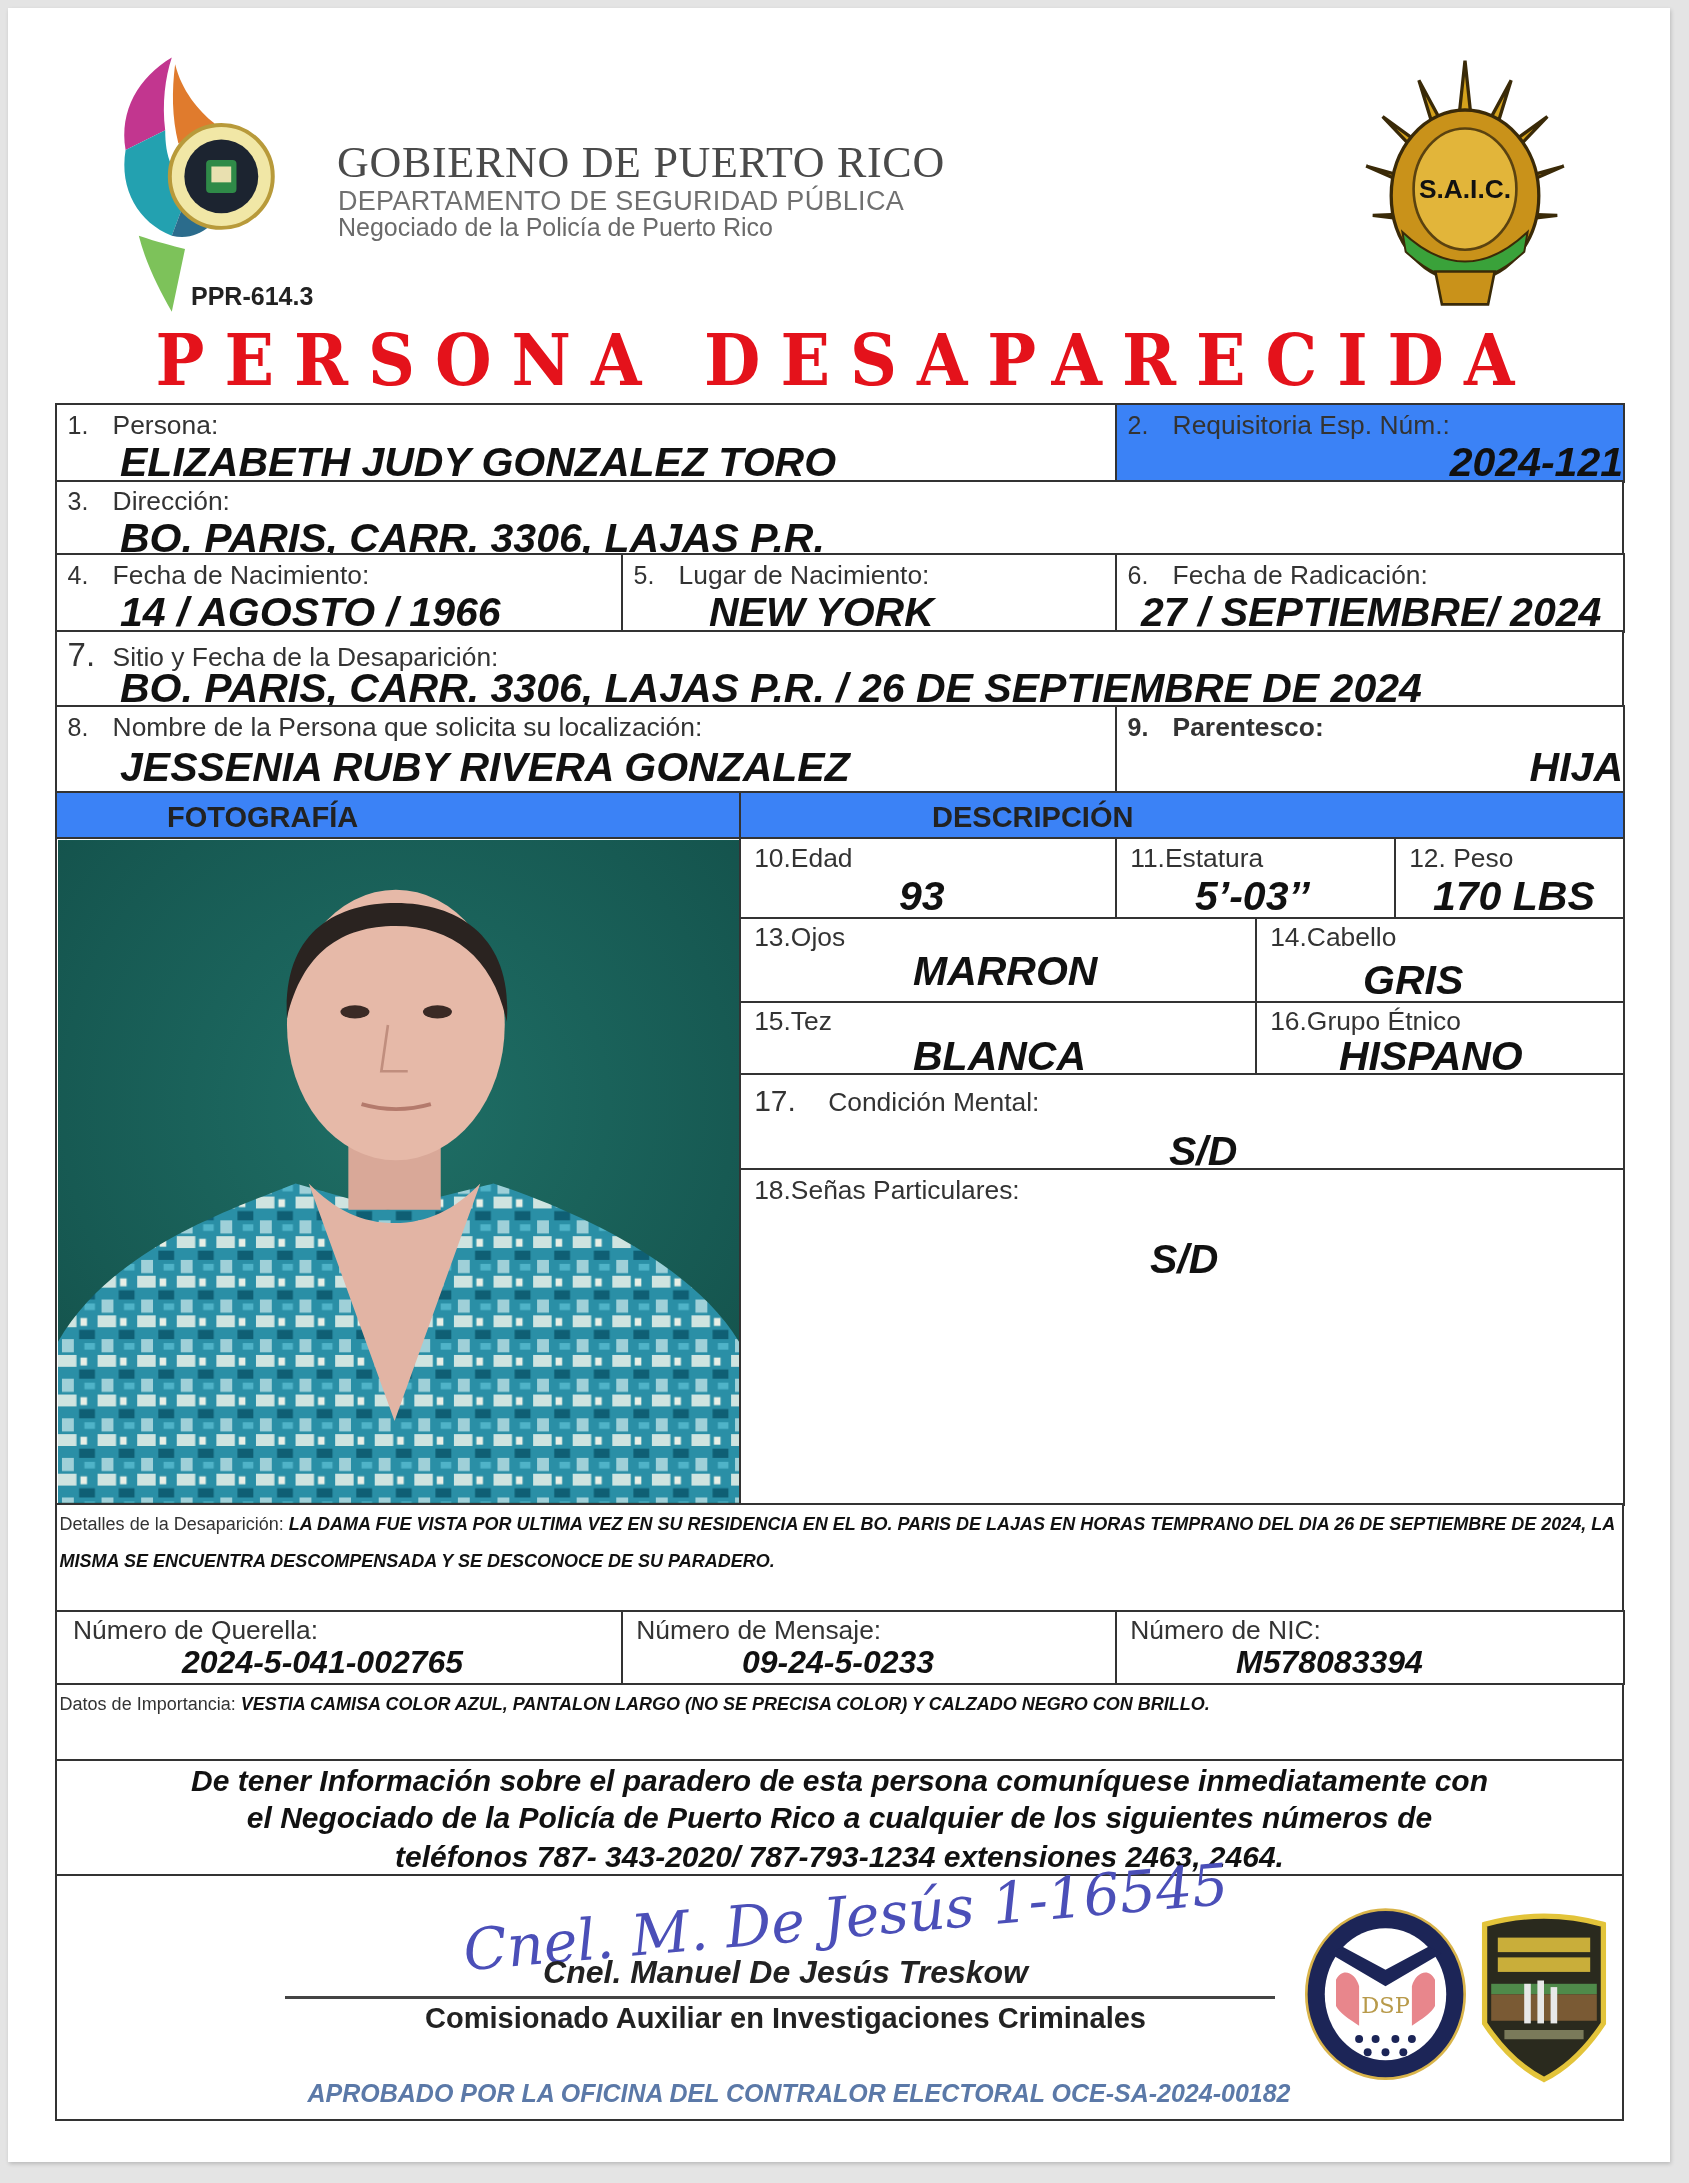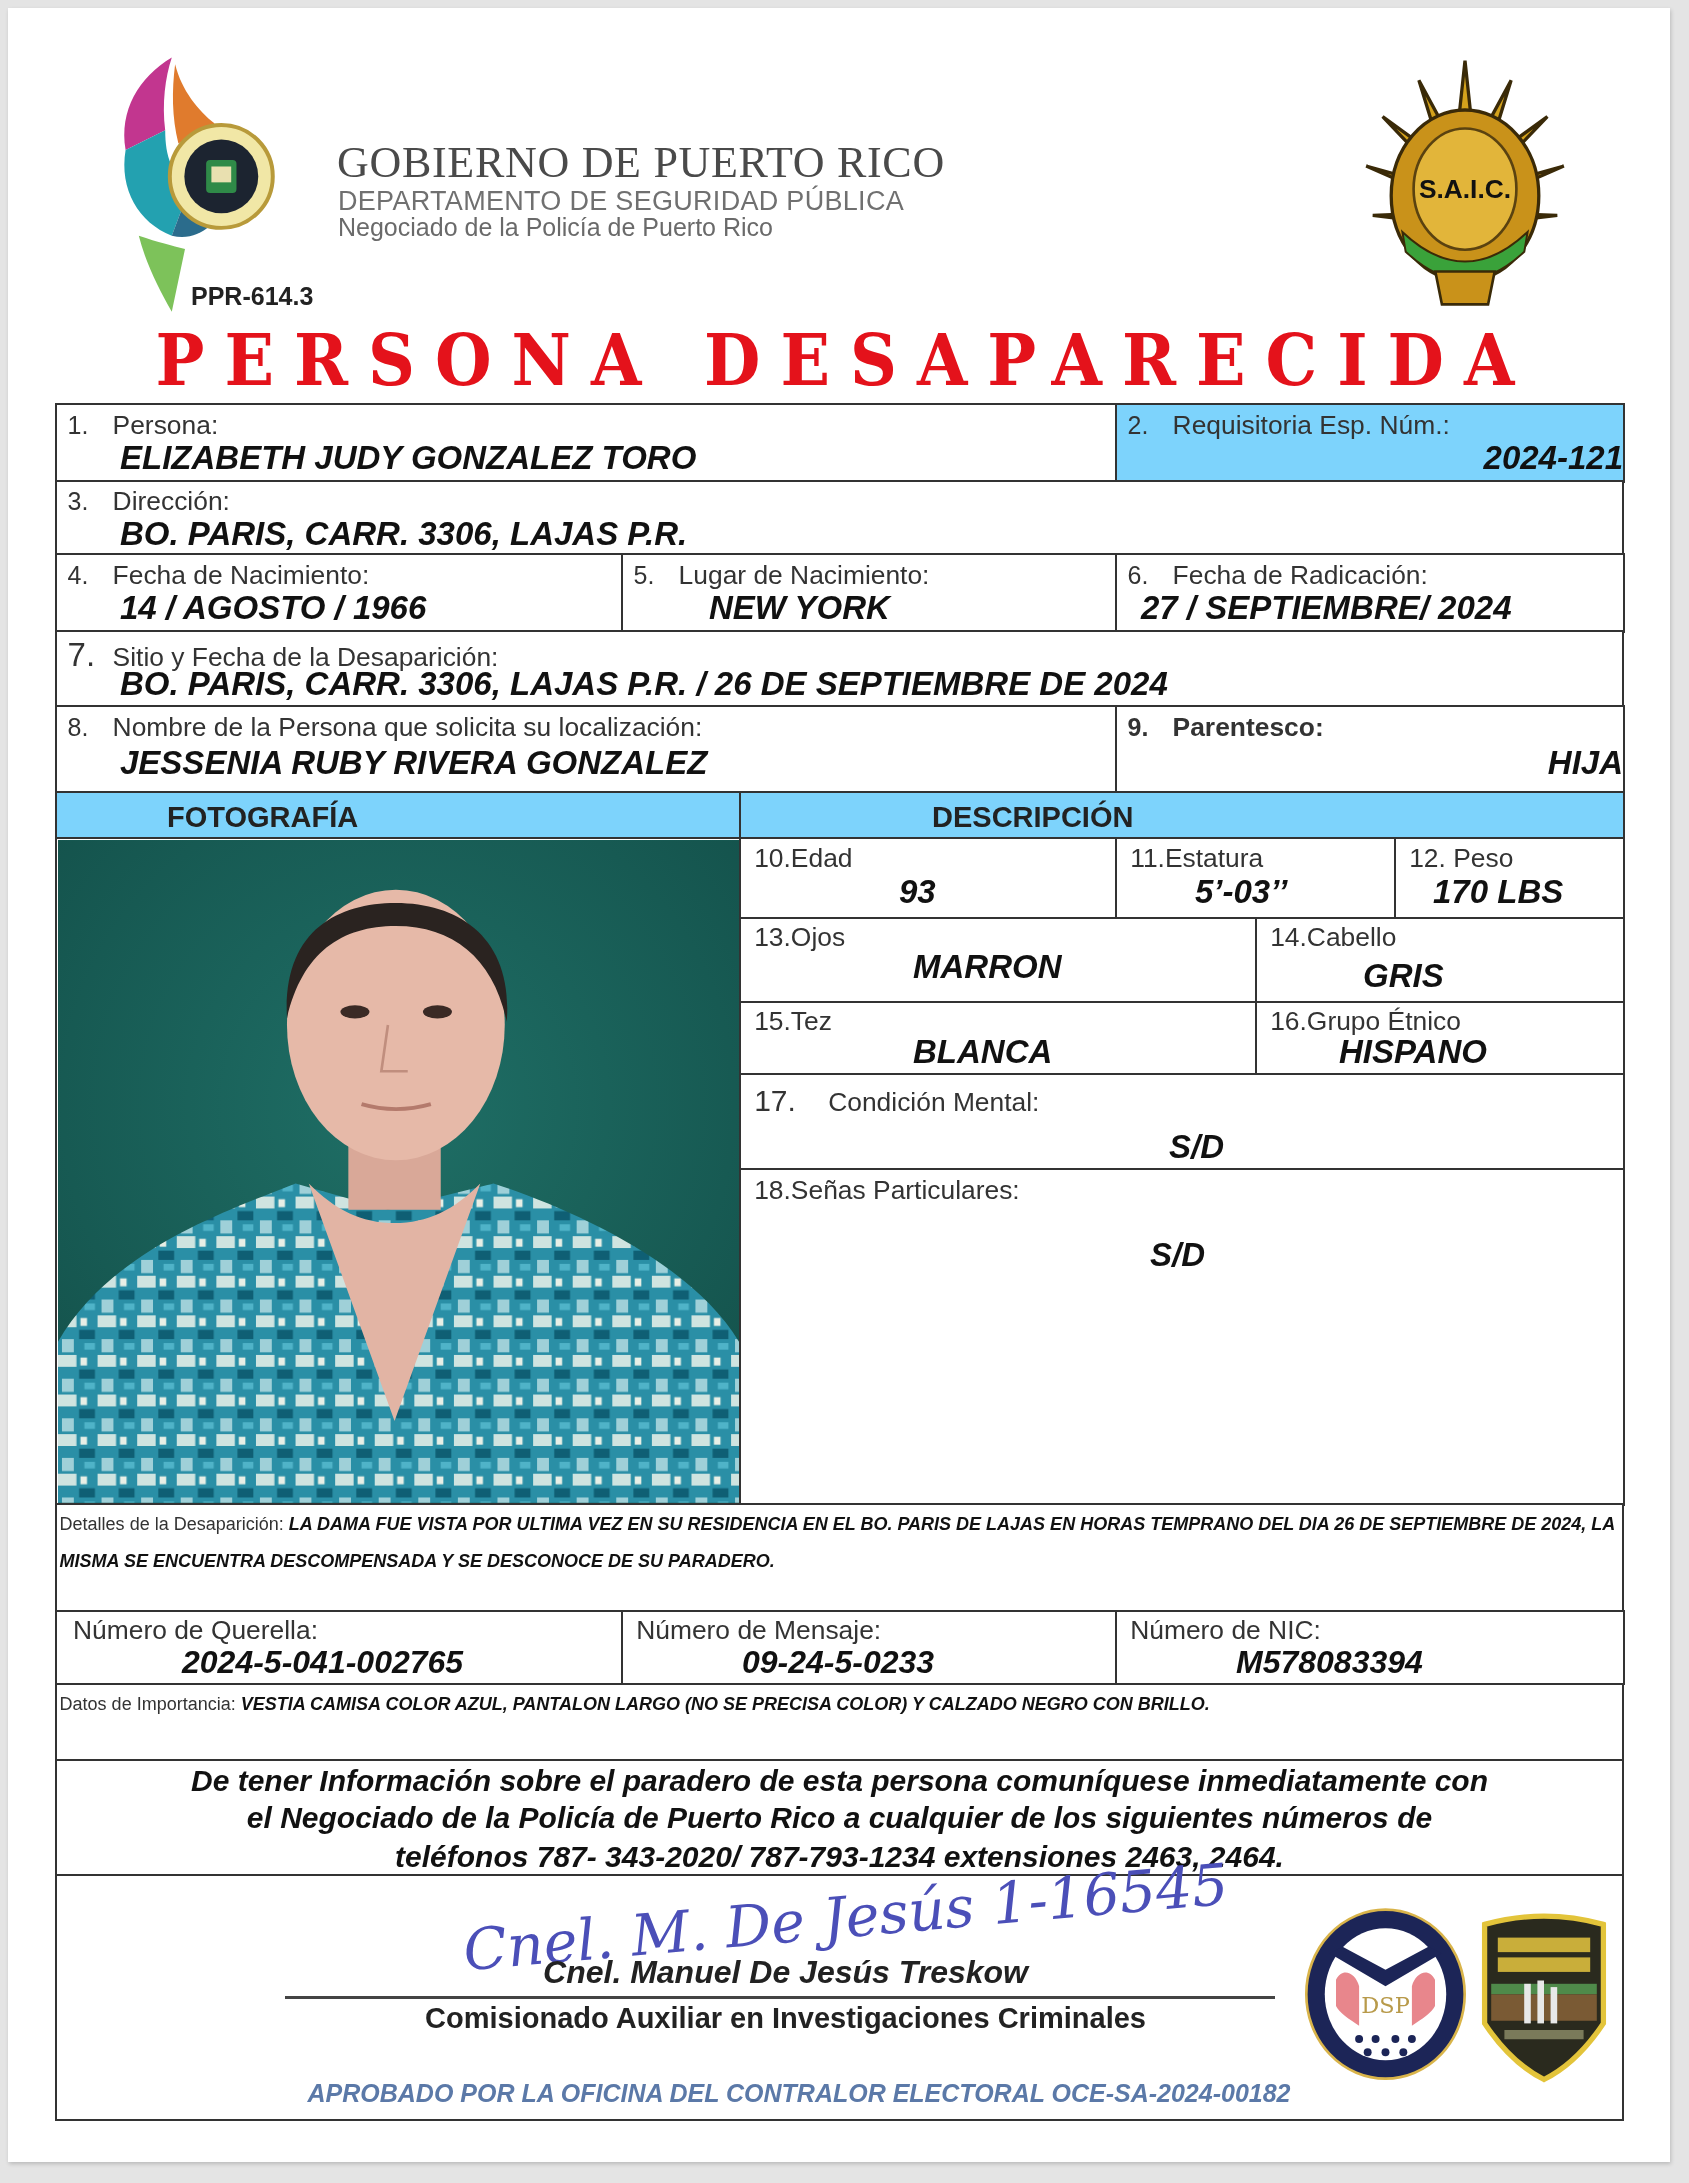--- a/index.html
+++ b/index.html
@@ -22,24 +22,24 @@
   .form-code { left: 191px; top: 282px; font-size: 25px; font-weight: bold; color: #222; }
   .saic-badge { left: 1356px; top: 54px; width: 218px; height: 257px; }
   .doc-title {
     left: 139px; top: 322px; width: 1412px; text-align: center;
     font-family: "DejaVu Serif", serif; font-weight: bold; font-size: 65px;
     color: #e4121b; letter-spacing: 20px; white-space: nowrap; transform: scaleY(1.08);
   }
 
   
   .cell { position: absolute; box-sizing: border-box; border: 2.6px solid #333; background: #fff; }
-  .cell.gray { background: #7dd3fc; }
+  .cell.gray { background: #3b82f6; }
   .lbl { position: absolute; font-size: 26.4px; color: #333; white-space: nowrap; }
   .lbl .num { display: inline-block; width: 45px; font-size: 25px; }
-  .val { position: absolute; font-size: 33px; font-weight: bold; font-style: italic; color: #111; white-space: nowrap; }
+  .val { position: absolute; font-size: 41px; font-weight: bold; font-style: italic; color: #111; white-space: nowrap; }
   .center { text-align: right; left: 0; right: 0; }
   .hdr { position: absolute; font-size: 29px; font-weight: bold; color: #222; white-space: nowrap; }
 
   .photo { position: absolute; left: 58px; top: 840px; width: 681px; height: 663px; overflow: hidden; background: #175f57; }
 
   .para { position: absolute; font-size: 18px; line-height: 37px; color: #111; }
   .para .p-lbl { color: #333; font-style: normal; font-weight: normal; }
   .para .p-val { font-style: italic; font-weight: bold; }
   .contact { position: absolute; left: 66px; right: 66px; text-align: center; font-size: 30px; line-height: 38px; font-weight: bold; font-style: italic; color: #111; }
 

